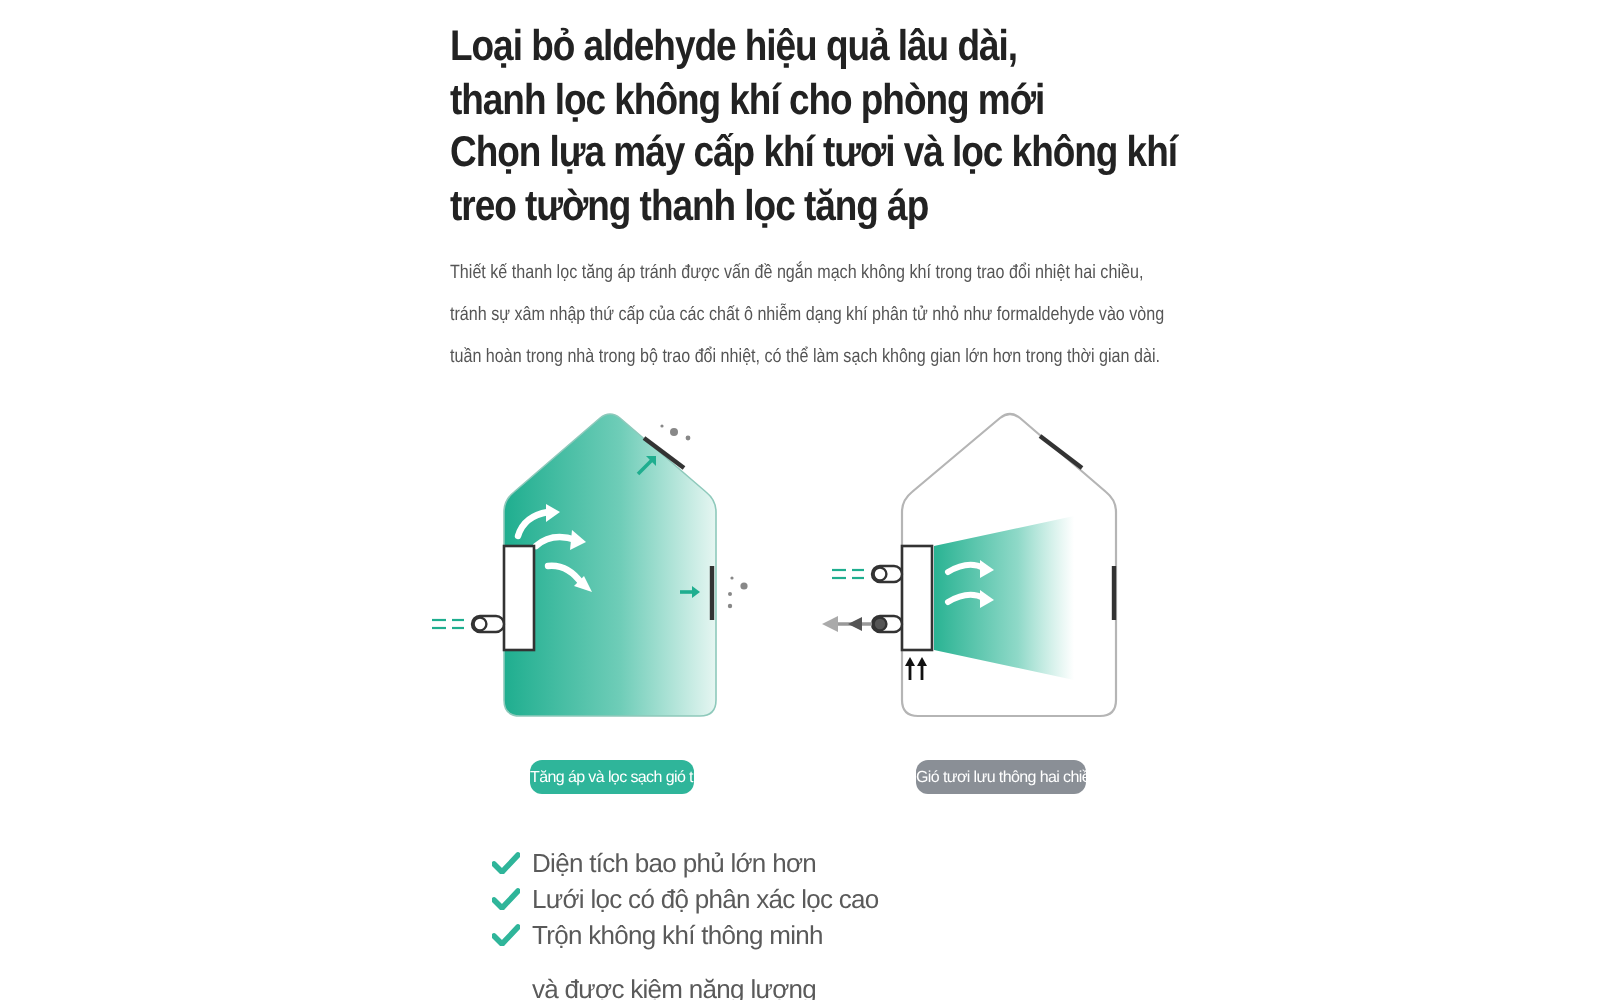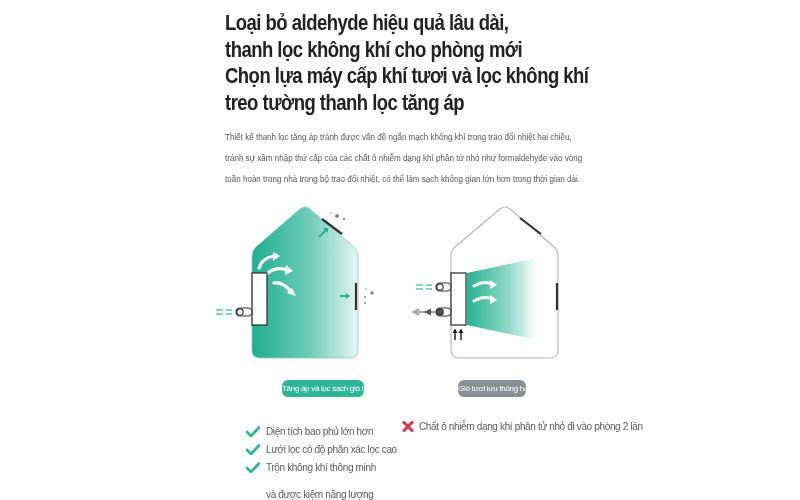--- a/index.html
+++ b/index.html
@@ -3,24 +3,24 @@
 <meta charset="utf-8">
 <style>
   html, body { margin: 0; padding: 0; background: #ffffff; }
   body { width: 800px; height: 500px; position: relative; overflow: hidden; font-family: "Liberation Sans", sans-serif; }
   .title { position: absolute; left: 225px; top: 10px; width: 420px; margin: 0; font-family: "Liberation Sans", sans-serif; font-weight: bold; font-size: 21.5px; line-height: 26.5px; color: #222222; letter-spacing: -0.6px; transform: scaleX(0.86); transform-origin: left top; white-space: nowrap; }
   .title div { white-space: nowrap; }
   .desc { position: absolute; left: 225px; top: 126px; width: 440px; font-family: "Liberation Sans", sans-serif; font-size: 9.6px; line-height: 21px; color: #555555; transform: scaleX(0.84); transform-origin: left top; white-space: nowrap; }
   .desc div { white-space: nowrap; }
   svg.diagram { position: absolute; left: 0; top: 0; }
   .pill { position: absolute; height: 17px; border-radius: 6px; color: #ffffff; font-size: 8px; line-height: 17px; text-align: center; letter-spacing: -0.3px; white-space: nowrap; font-family: "Liberation Sans", sans-serif; }
-  .pill-green { left: 282px; top: 380px; width: 82px; background: #2fb59a; }
-  .pill-gray { left: 458px; top: 380px; width: 68px; background: #8a8f96; }
+  .pill-green { left: 265px; top: 380px; width: 82px; background: #2fb59a; }
+  .pill-gray { left: 458px; top: 380px; width: 85px; background: #8a8f96; }
   .list { position: absolute; margin: 0; padding: 0; list-style: none; font-family: "Liberation Sans", sans-serif; }
-  .list li { position: relative; font-size: 10px; color: #5a5a5a; letter-spacing: -0.35px; white-space: nowrap; }
+  .list li { position: relative; font-size: 13px; color: #5a5a5a; letter-spacing: -0.35px; white-space: nowrap; }
   .list-pros { left: 246px; top: 426px; }
   .list-pros li { padding-left: 20px; line-height: 11px; margin-bottom: 7px; }
   .list-cons { left: 402px; top: 421px; }
   .list-cons li { padding-left: 17px; line-height: 11px; margin-bottom: 7.5px; }
   .ico { position: absolute; left: 0; top: 0; }
 </style>
 </head>
 <body>
 
 <h1 class="title">
@@ -164,19 +164,13 @@
         <path d="M1,6 L5,10 L13,1.5" fill="none" stroke="#2fb59a" stroke-width="2.8" stroke-linecap="round" stroke-linejoin="round"></path>
       </svg>
     <span>Trộn không khí thông minh</span>
   </li>
   <li style="margin-top:3px">
     <span>và được kiệm năng lượng</span>
   </li>
 </ul>
 
 <ul class="list list-cons">
-  <li>
-    <svg class="ico" width="12" height="11" viewBox="0 0 12 11">
-        <path d="M2,1.5 L10,9.5 M10,1.5 L2,9.5" stroke="#d9344a" stroke-width="3" stroke-linecap="round"></path>
-      </svg>
-    <span>Chất ô nhiễm dạng khí phân tử nhỏ đi vào phòng 2 lần</span>
-  </li>
 </ul>
 
 </body></html>

